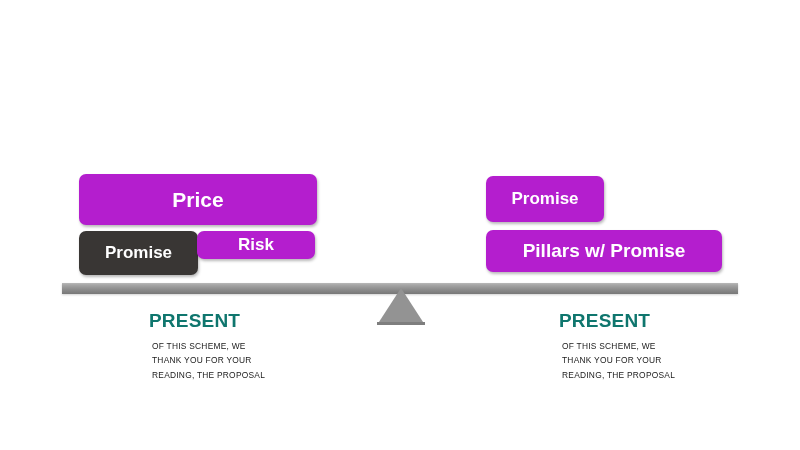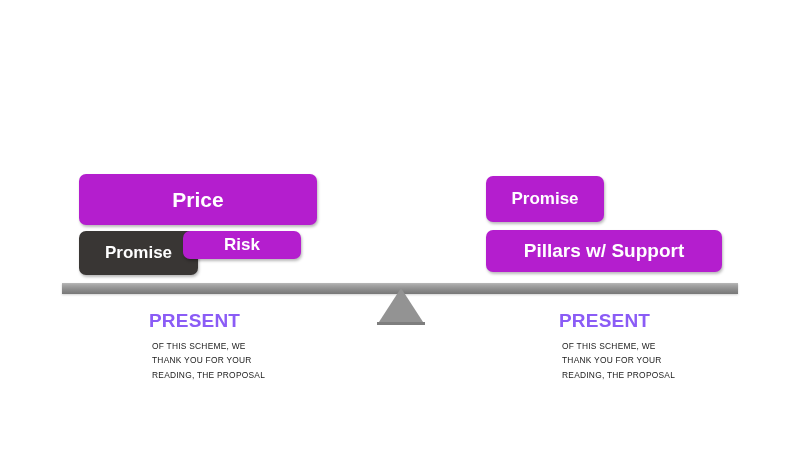--- a/index.html
+++ b/index.html
@@ -74,21 +74,21 @@
   
   .card-price {
     left: 79px;  top: 174px;  width: 238px; height: 51px;
     font-size: 21px;
   }
   .card-effort {
     left: 79px;  top: 231px;  width: 119px; height: 44px;
     font-size: 17px;
   }
   .card-risk {
-    left: 183px; top: 231px;  width: 118px; height: 28px;
+    left: 197px; top: 231px;  width: 118px; height: 28px;
     font-size: 17px;
   }
 
   
   .card-promise {
     left: 486px; top: 176px; width: 118px; height: 46px;
     font-size: 17px;
   }
   .card-differentiation {
     left: 606px; top: 176px; width: 116px; height: 46px;
@@ -103,21 +103,21 @@
   .caption {
     position: absolute;
     width: 215px;
   }
   .caption-left  { left: 149px; top: 311px; }
   .caption-right { left: 559px; top: 311px; }
 
   .caption-title {
     font-size: 19px;
     font-weight: bold;
-    color: #8b5cf6;
+    color: #0f766e;
     letter-spacing: 0.2px;
     margin: 0 0 8px 0;
     line-height: 1.05;
   }
   .caption-body {
     font-size: 8.4px;
     color: #1a1a1a;
     line-height: 1.72;
     letter-spacing: 0.25px;
     margin: 3px;
@@ -140,21 +140,21 @@
   <div class="card purple card-risk">
     <span>Risk</span>
   </div>
 
   <div class="card purple card-promise">
     <span>Promise</span>
   </div>
 
 
   <div class="card purple card-pillars">
-    <span>Pillars w/ Support</span>
+    <span>Pillars w/ Promise</span>
   </div>
 
   <div class="beam"></div>
   <div class="fulcrum"></div>
   <div class="fulcrum-base"></div>
 
   <div class="caption caption-left">
     <div class="caption-title">PRESENT</div>
     <div class="caption-body">OF THIS SCHEME, WE THANK YOU FOR YOUR READING, THE PROPOSAL</div>
   </div>

